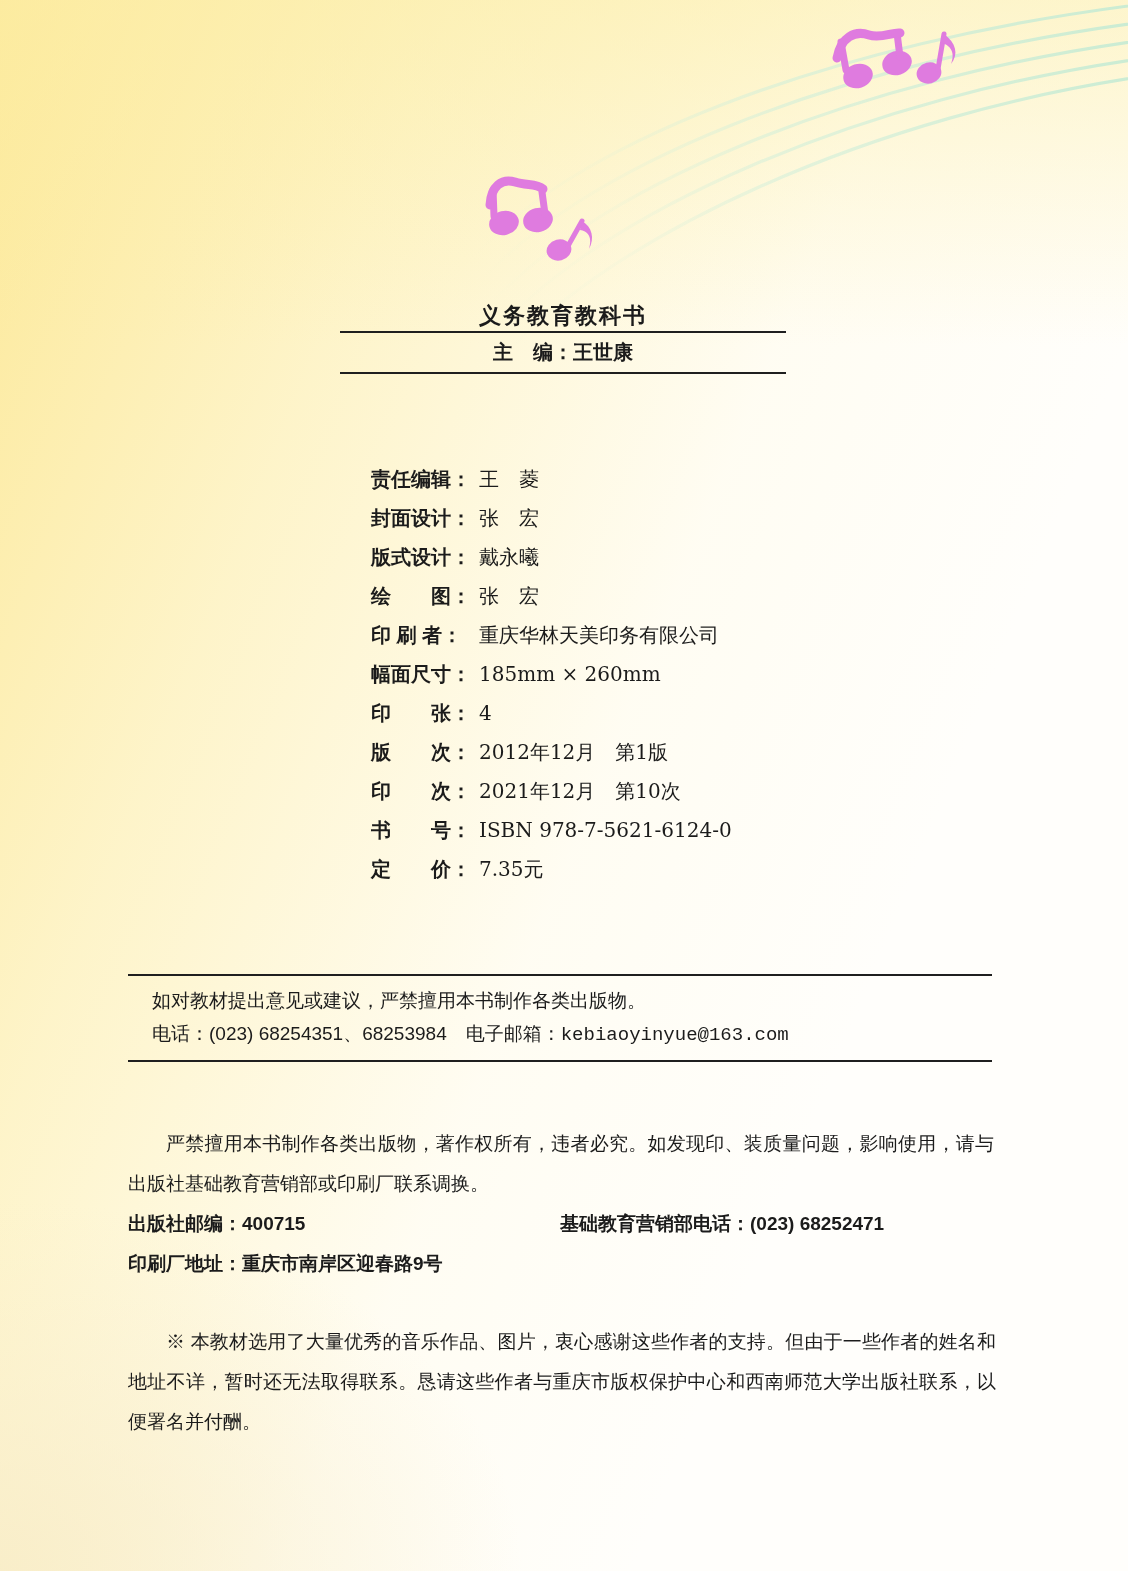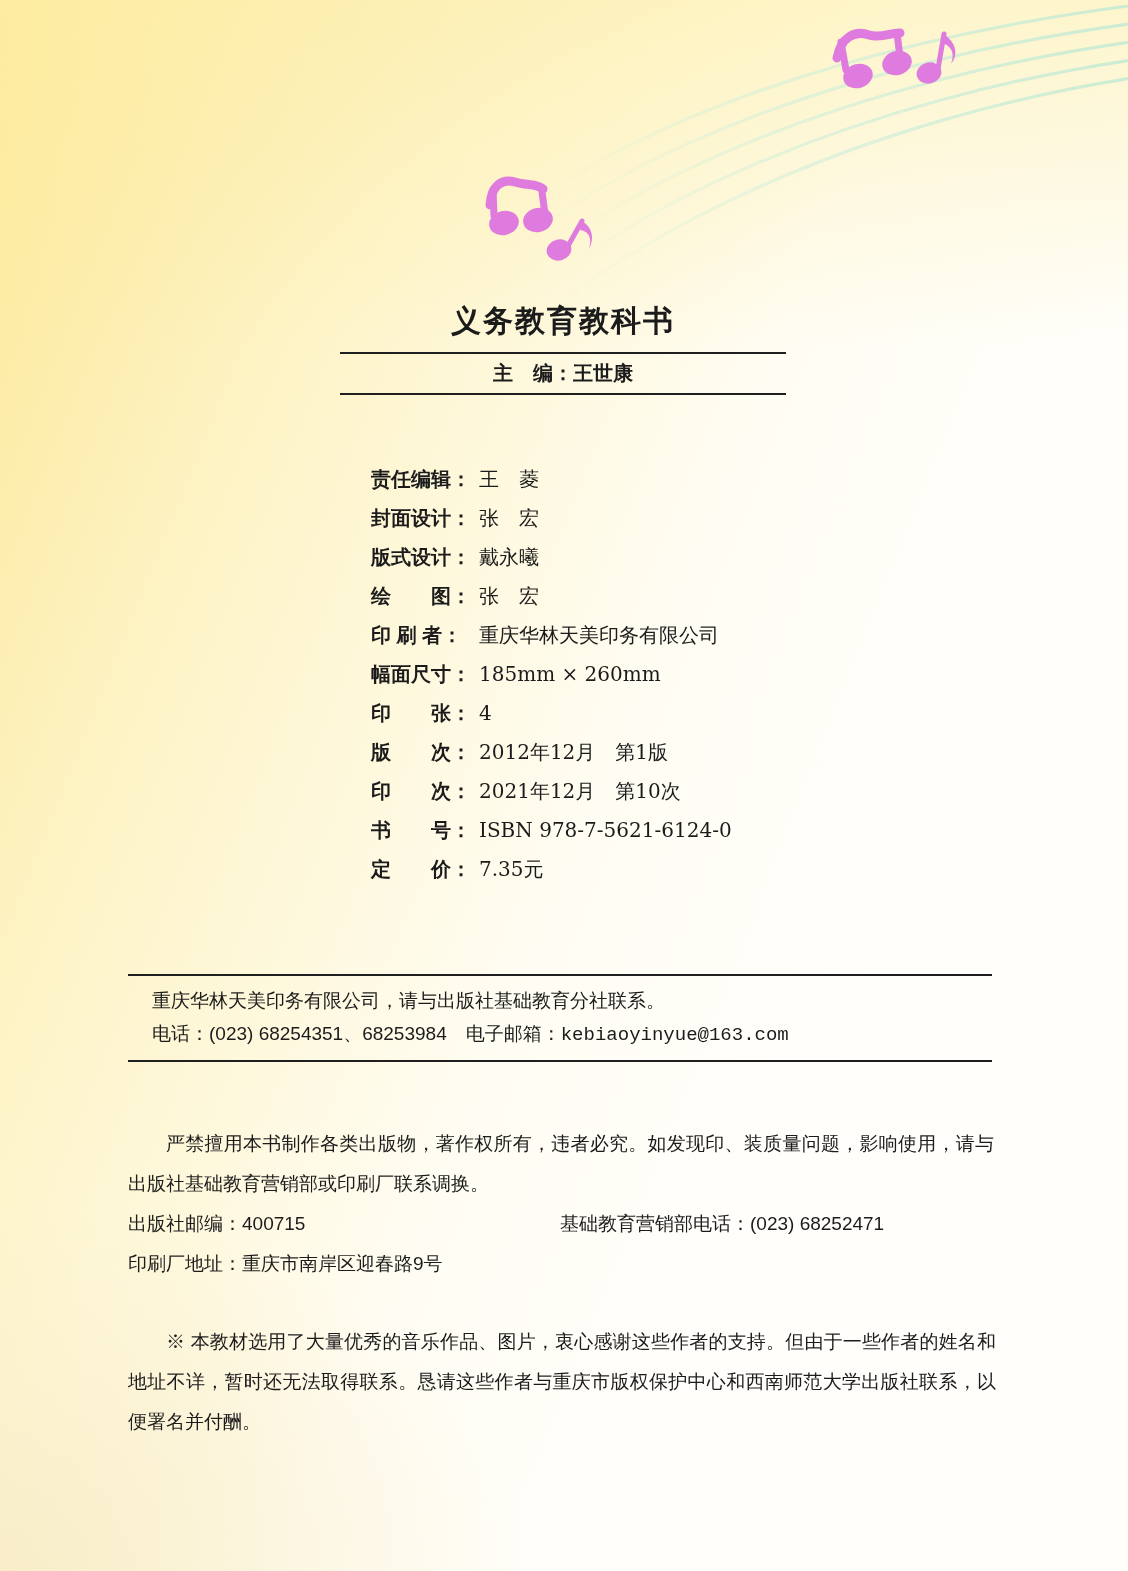--- a/index.html
+++ b/index.html
@@ -9,40 +9,40 @@
     font-family:"Liberation Sans", sans-serif; color:#1b1b1b;
     background:
       linear-gradient(180deg, rgba(252,238,168,0.55) 0%, rgba(255,255,255,0) 22%),
       radial-gradient(900px 640px at 0% 100%, rgba(248,236,198,0.85), rgba(255,255,255,0) 58%),
       linear-gradient(112deg, rgba(252,231,145,0.95) 0%, rgba(253,240,182,0.72) 26%, rgba(255,251,232,0.45) 52%, rgba(255,255,255,0) 72%),
       #fffefb;
   }
   .decor { position:absolute; top:0; left:0; pointer-events:none; }
 
   .title-block { position:absolute; left:340px; top:301px; width:446px; text-align:center; }
-  .t1 { font-size:30px; font-weight:bold; letter-spacing:2px; padding-bottom:10px; border-bottom:2px solid #1f1f1f; }
+  .t1 { font-size:22px; font-weight:bold; letter-spacing:2px; border-bottom:2px solid #1f1f1f; }
   .t2 { font-size:26px; font-weight:bold; padding:6px 0 7px 0; border-bottom:2px solid #1f1f1f; }
   .t3 { font-size:20px; font-weight:bold; padding:6px 0 6px 0; border-bottom:2px solid #1f1f1f; }
 
   .credits { position:absolute; left:343px; top:460px; }
   .credit-row { height:39px; line-height:39px; white-space:nowrap;margin-left:28px; }
   .credit-label { display:inline-block; width:108px; font-weight:bold; font-size:20px; }
   .credit-value { font-size:20px; font-family:"DejaVu Serif", serif; }
 
   .contact-box {
     position:absolute; left:128px; top:974px; width:864px;
     border-top:2px solid #1f1f1f; border-bottom:2px solid #1f1f1f;
     padding:8px 0 8px 0; box-sizing:border-box;
   }
   .contact-box p { margin:0; padding-left:24px; font-size:19px; line-height:33px; }
   .email { font-family:Liberation Mono, monospace; font-size:19px; }
 
   .legal { position:absolute; left:128px; top:1124px; width:866px; }
   .notice { margin:0; font-size:19px; line-height:40px; text-indent:2em; text-align:justify; }
-  .legal-row { position:relative; height:40px; line-height:40px; font-size:19px; white-space:nowrap; }
+  .legal-row { position:relative; height:40px; line-height:40px; font-size:19px; white-space:nowrap;font-weight:bold; }
   .lr-right { position:absolute; left:432px; top:0; }
 
   .footnote { position:absolute; left:128px; top:1322px; width:868px; margin:0;
     font-size:19px; line-height:40px; text-indent:2em; text-align:justify; }
 </style>
 </head>
 <body>
 
 <div class="page">
 
@@ -128,21 +128,21 @@
     </div>
     <div class="credit-row">
       <span class="credit-label">书　　号：</span><span class="credit-value">ISBN 978-7-5621-6124-0</span>
     </div>
     <div class="credit-row">
       <span class="credit-label">定　　价：</span><span class="credit-value">7.35元</span>
     </div>
   </div>
 
   <div class="contact-box">
-    <p>重庆华林天美印务有限公司，请与出版社基础教育分社联系。</p>
+    <p>如对教材提出意见或建议，严禁擅用本书制作各类出版物。</p>
     <p><span>电话：(023) 68254351、68253984　电子邮箱：</span><span class="email">kebiaoyinyue@163.com</span></p>
   </div>
 
   <div class="legal">
     <p class="notice">严禁擅用本书制作各类出版物，著作权所有，违者必究。如发现印、装质量问题，影响使用，请与出版社基础教育营销部或印刷厂联系调换。</p>
     <div class="legal-row">
       <span>出版社邮编：400715</span>
       <span class="lr-right">基础教育营销部电话：(023) 68252471</span>
     </div>
     <div class="legal-row">

